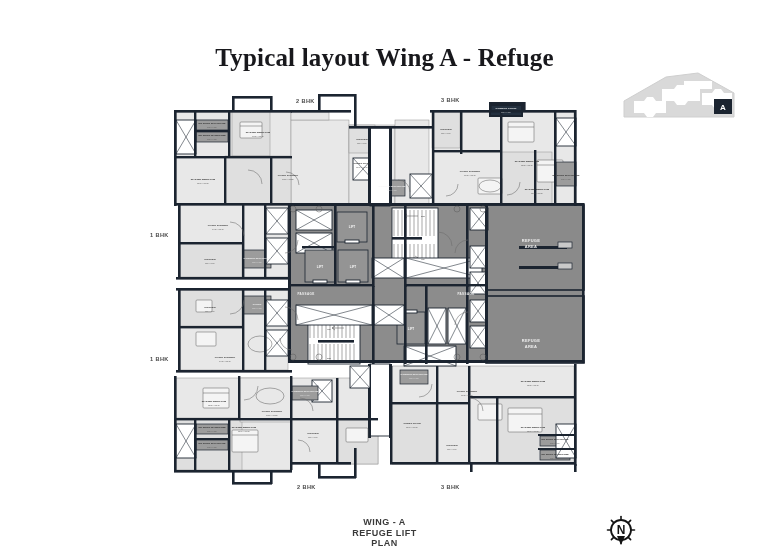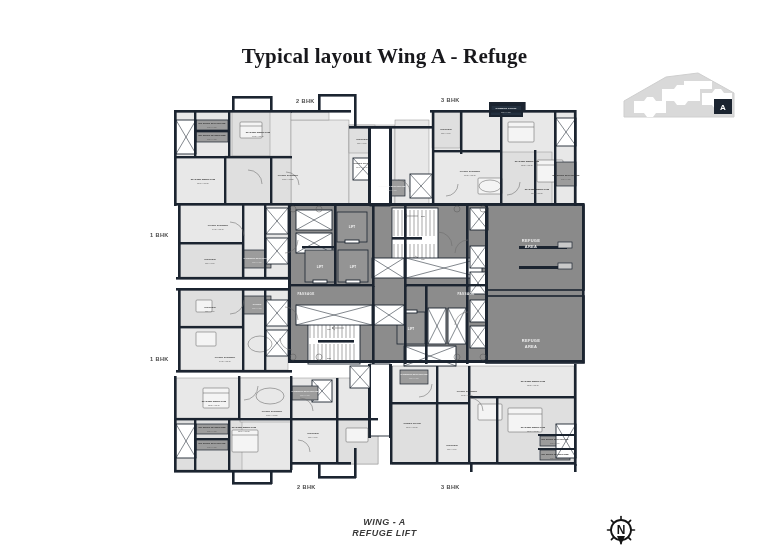--- a/index.html
+++ b/index.html
@@ -3,34 +3,33 @@
 <meta charset="utf-8">
 <style>
   html,body{margin:0;padding:0;}
   body{
     width:769px;height:560px;background:#ffffff;
     font-family:"Liberation Sans",sans-serif;
     overflow:hidden;position:relative;
   }
   #page-title{
     position:absolute;top:44px;left:0;width:769px;text-align:center;
-    font-family:"Liberation Serif",serif;font-weight:bold;font-size:21px;
+    font-family:"Liberation Serif",serif;font-weight:bold;font-size:25px;
     color:#18181c;letter-spacing:.2px;
   }
   
   #keyplan{position:absolute;left:622px;top:71px;width:114px;height:48px;}
   #keyplan svg{display:block;}
   
   #compass{position:absolute;left:604px;top:514px;width:34px;height:34px;}
   
   #caption{
     position:absolute;left:0;top:517px;width:769px;text-align:center;
     font-size:9px;font-weight:bold;color:#3a3a3a;line-height:10.5px;
     letter-spacing:.5px;
-    font-style:italic;
   }
   
   #plan{position:absolute;left:0;top:0;width:769px;height:560px;}
   #plan svg{display:block;}
   .bhk-tag{
     position:absolute;font-size:5.6px;font-weight:bold;color:#4a4a4a;
     letter-spacing:.4px;white-space:nowrap;
   }
 </style>
 </head>
@@ -513,13 +512,14 @@
         <path d="M9.9 23.1 l-2.5 2.5"></path>
     </g>
     <path d="M13 22 L17 31 L21 22 Z" fill="#141414"></path>
     <text x="17" y="20" font-family="Liberation Sans, sans-serif" font-size="12" font-weight="bold" fill="#141414" text-anchor="middle">N</text>
   </svg>
 </div>
 
 <div id="caption">
   <div>WING - A</div>
   <div>REFUGE LIFT</div>
+  <div>PLAN</div>
 </div>
 
 </body></html>

